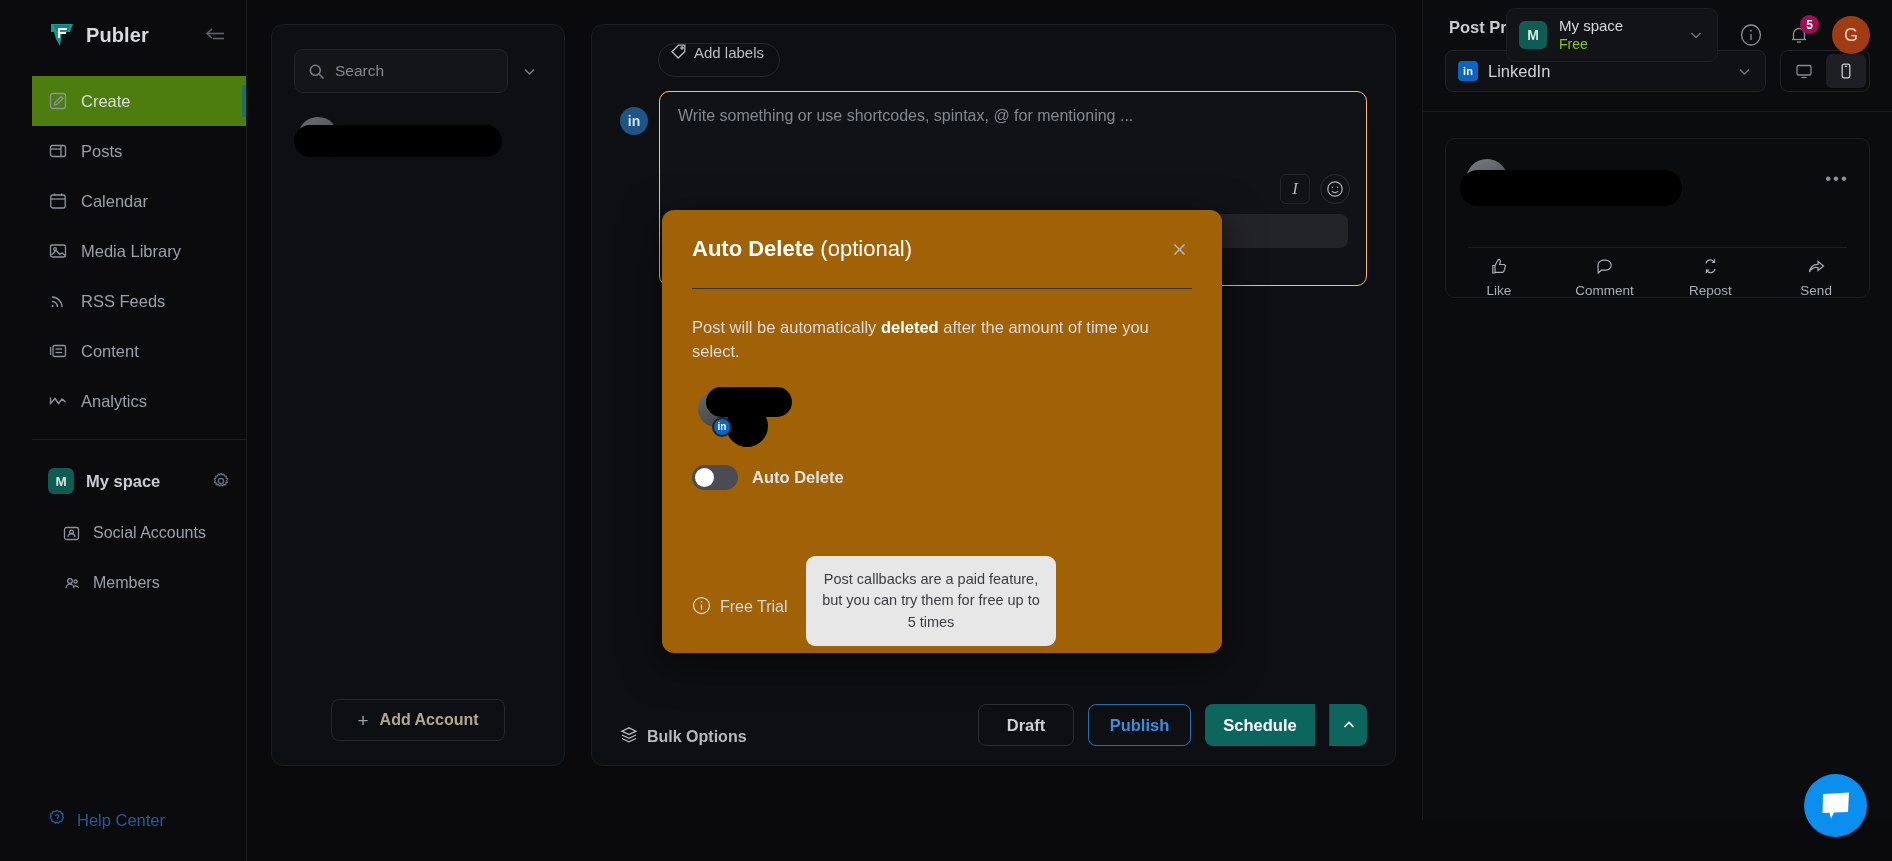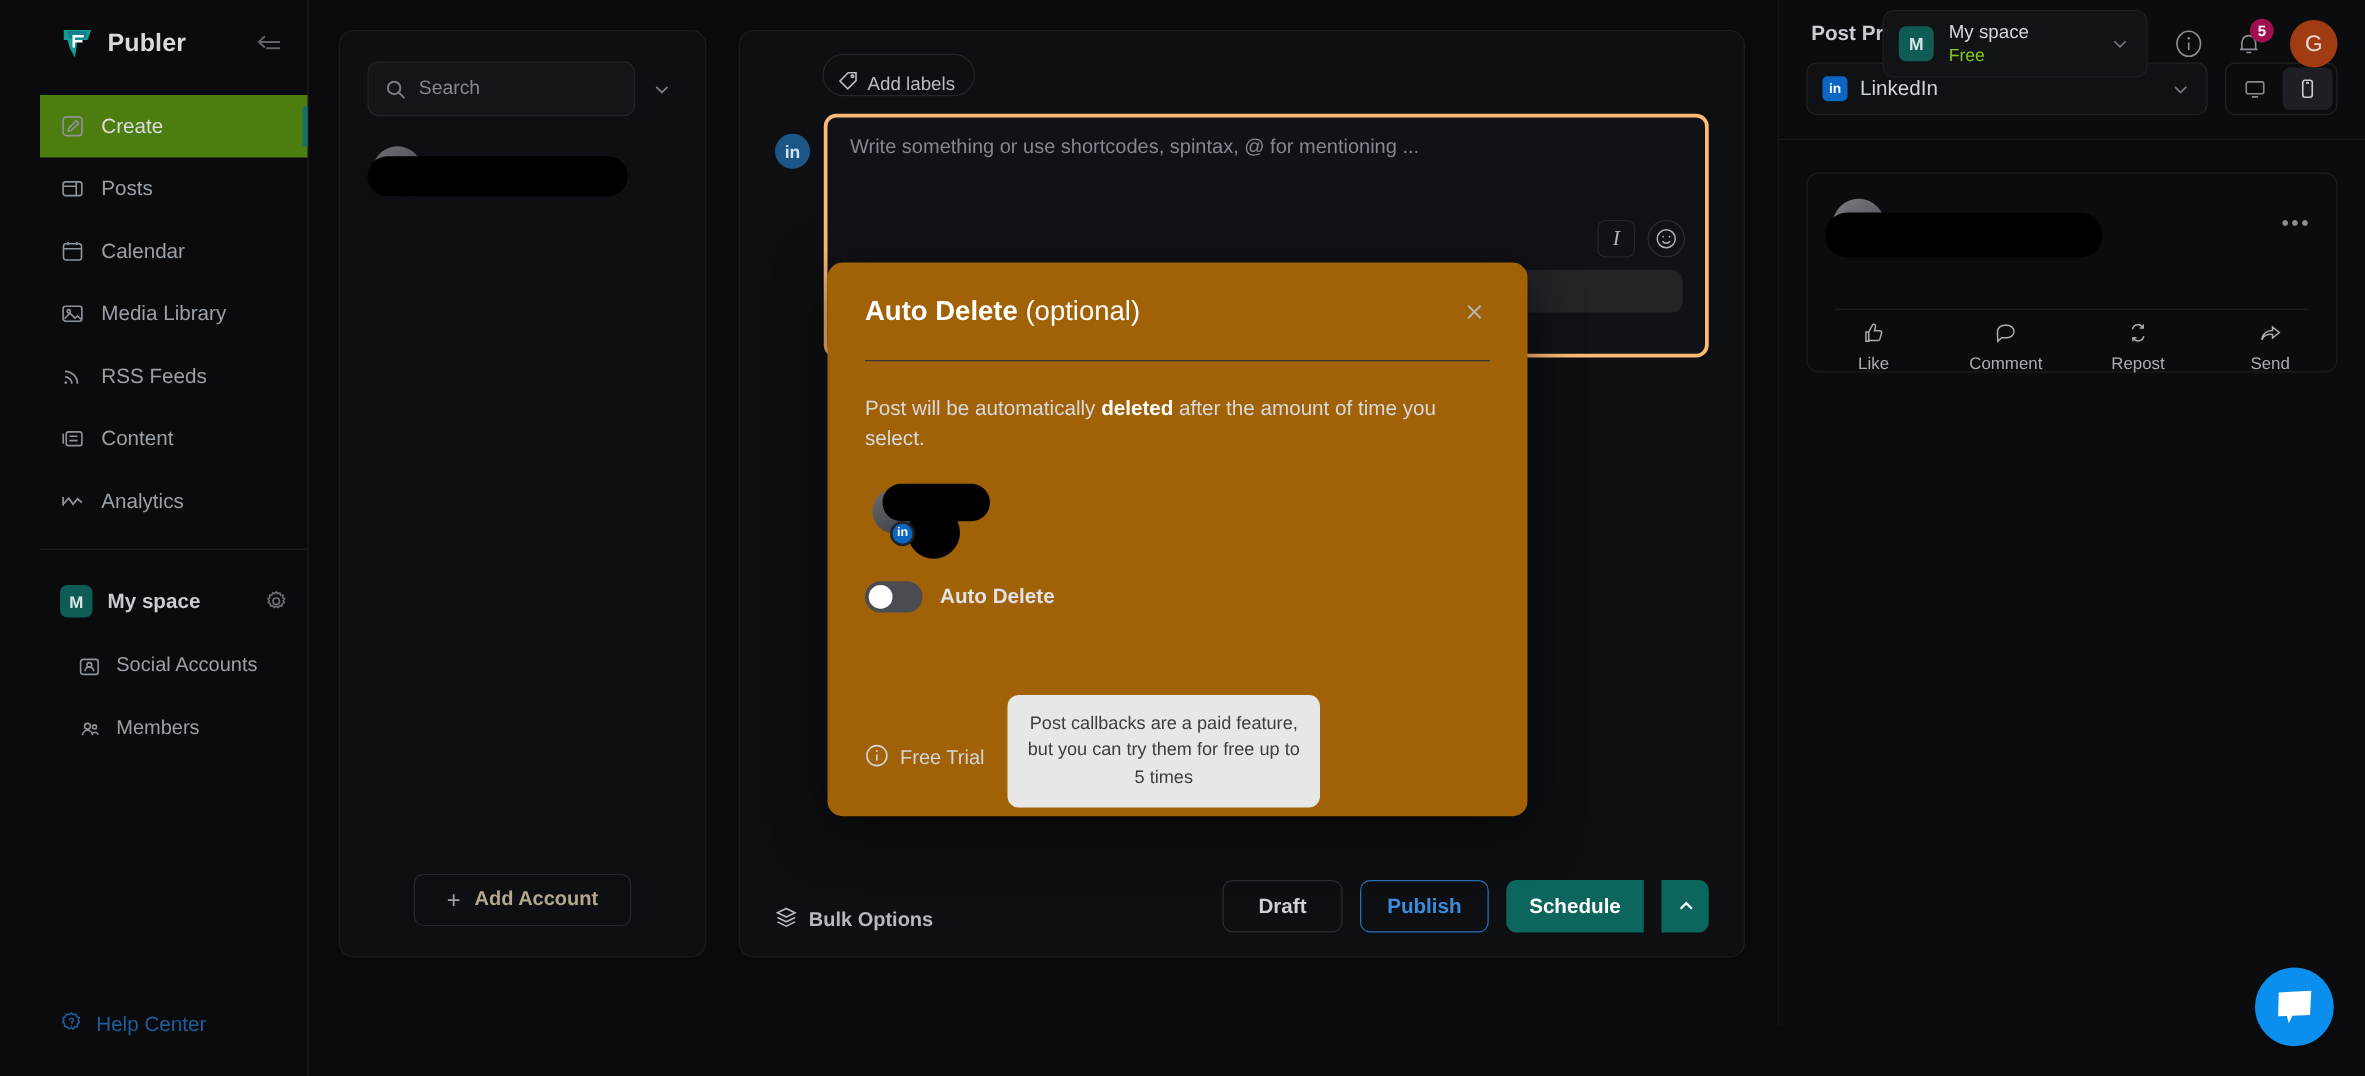--- a/index.html
+++ b/index.html
@@ -126,32 +126,32 @@
   .composer {
     flex: 1; height: 742px; background: #0e0f12;
     border: 1px solid #1b1c20; border-radius: 12px;
     display: flex; flex-direction: column; position: relative;
     min-width: 0;
   }
   .composer-top { padding: 18px 28px 0 28px; }
   .add-labels-btn {
     height: 34px; padding: 0 15px 0 12px; border: 1px solid #26272c;
     border-radius: 18px; background: transparent; display: inline-flex;
-    align-items: flex-end; gap: 8px; color: #b9bdc3; font-size: 15px;
+    align-items: flex-start; gap: 8px; color: #b9bdc3; font-size: 15px;
     cursor: pointer; margin-left: 38px; font-family: inherit;
   }
   .editor-row { display: flex; gap: 11px; padding: 14px 28px 0 28px; }
   .li-avatar {
     width: 28px; height: 28px; border-radius: 50%; background: #1c5687;
     color:#cfe2f3; display:flex; align-items:center; justify-content:center;
     font-size: 14px; font-weight: 700; flex: 0 0 28px; margin-top: 16px;
     font-family: "Liberation Sans", sans-serif;
   }
   .editor-card {
-    flex: 1; background: #111217; border: 3px solid #fdba74;
+    flex: 1; background: #111217; border: 1px solid #fdba74;
     border-radius: 10px; min-height: 195px; padding: 15px 18px;
     position: relative; min-width:0;
   }
   .editor-placeholder { color: #84888f; font-size: 16px; }
   .editor-toolbar {
     position: absolute; right: 16px; top: 82px; display: flex; align-items: center; gap: 10px;
   }
   .tool-btn {
     width: 30px; height: 30px; border-radius: 6px; border: 1px solid #24262b;
     display: flex; align-items: center; justify-content: center;

